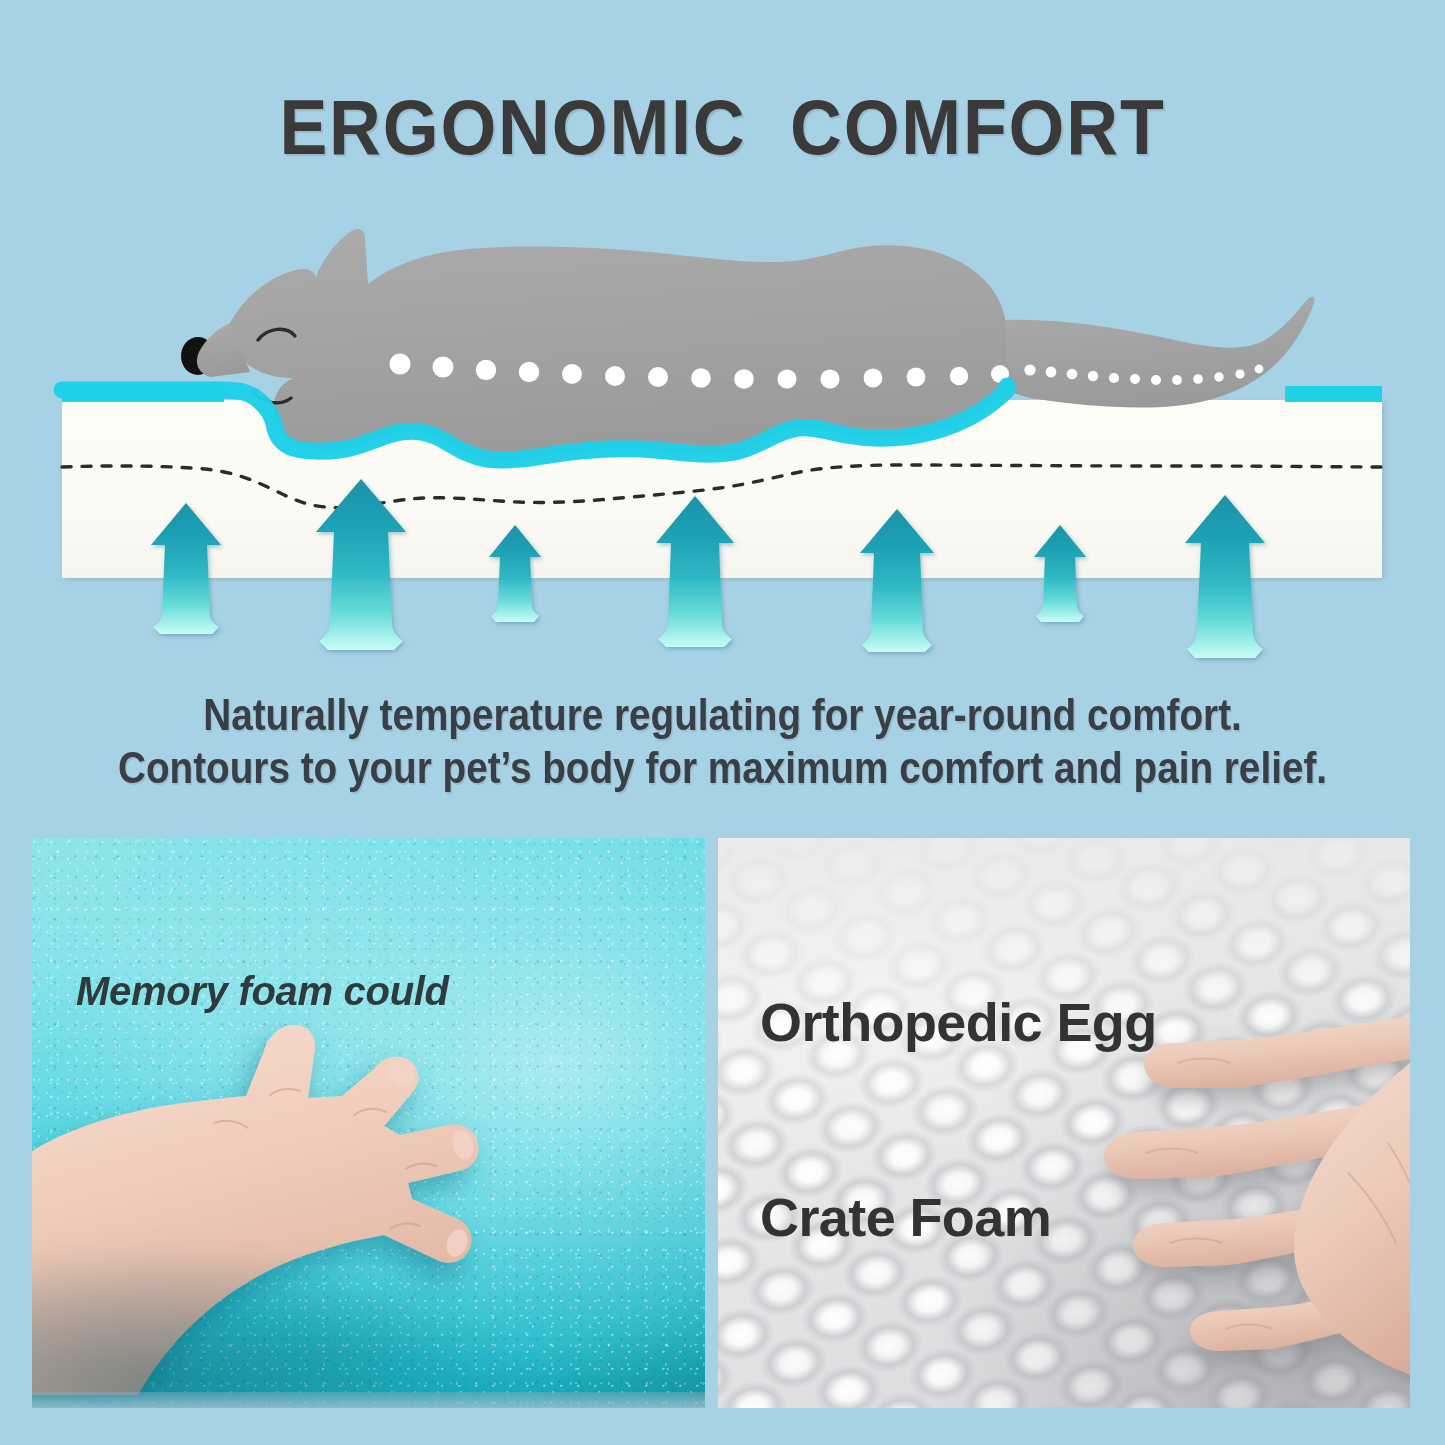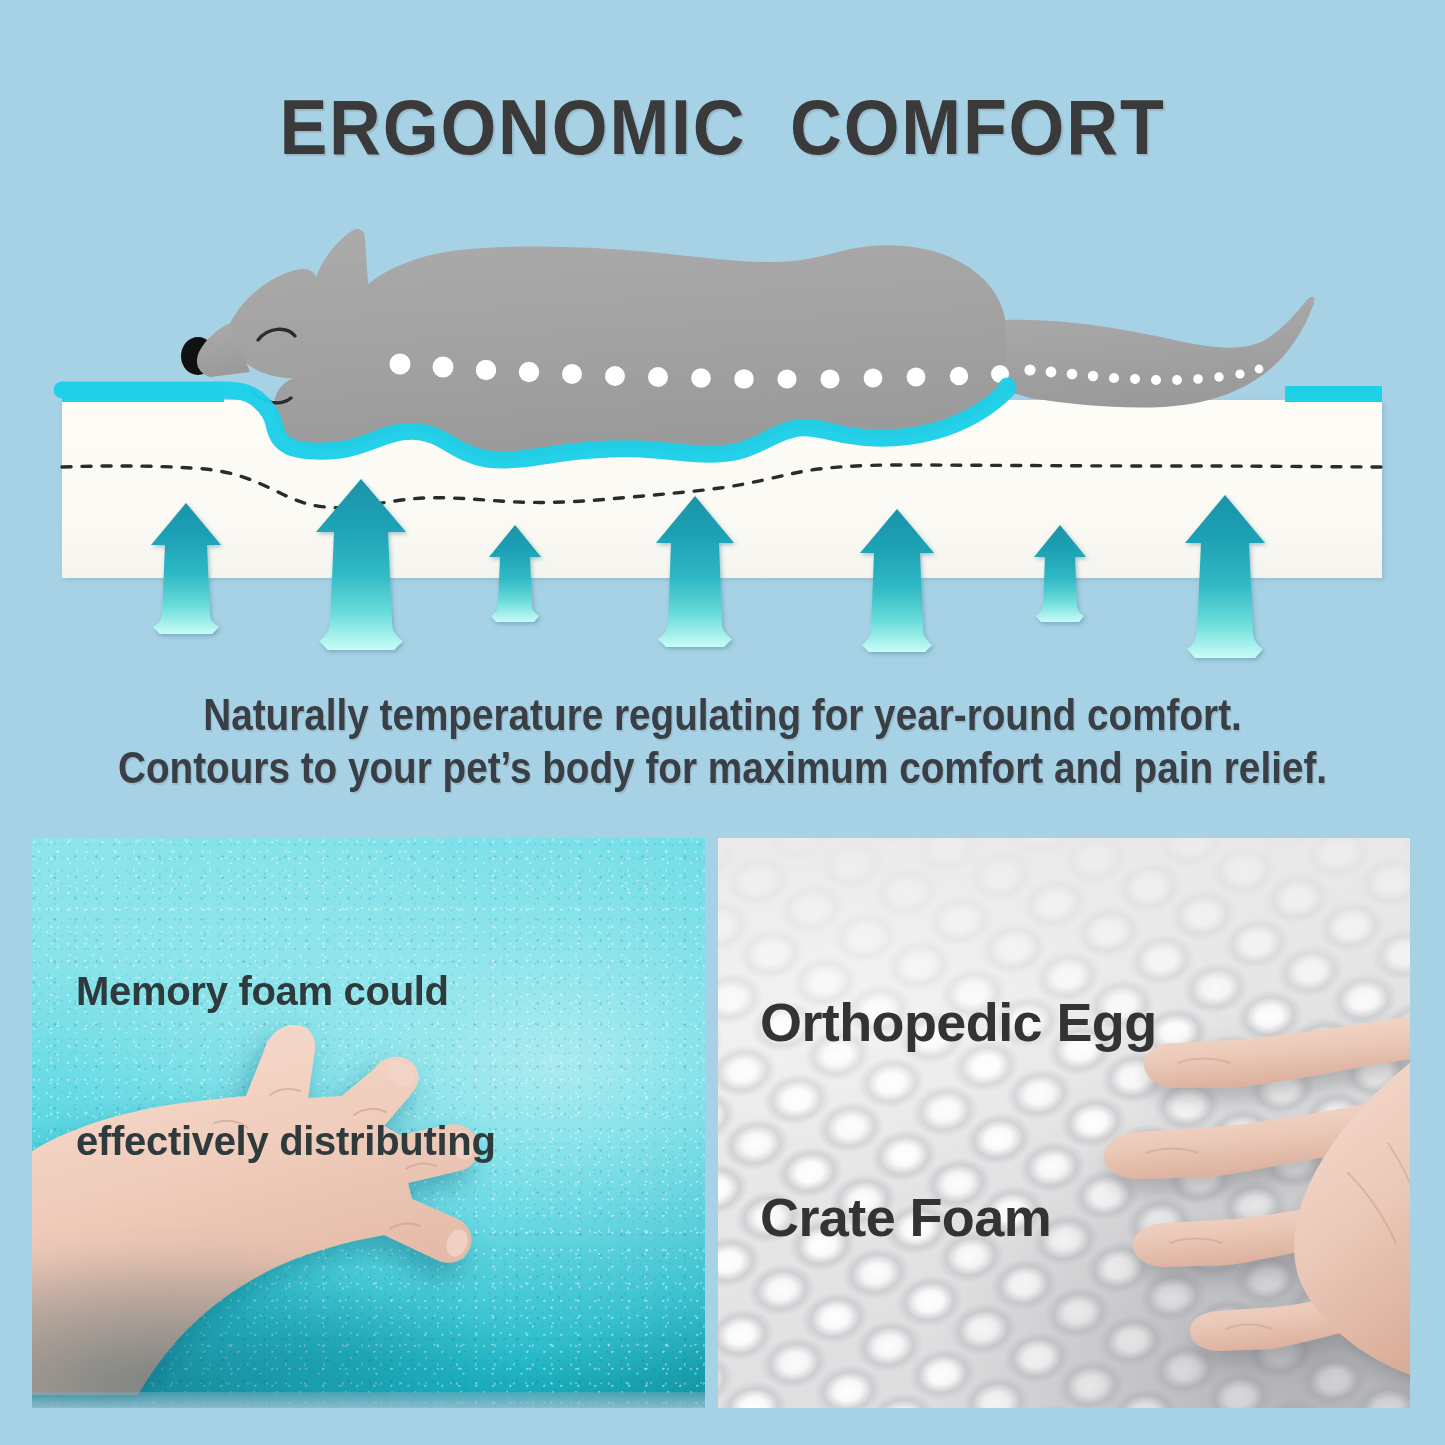--- a/index.html
+++ b/index.html
@@ -65,20 +65,21 @@
   .panel {
     position: absolute;
     overflow: hidden;
   }
   .panel-left {
     left: 32px;
     top: 838px;
     width: 673px;
     height: 570px;
     background: #bef264;
+    font-style: italic;
   }
   .panel-right {
     left: 718px;
     top: 838px;
     width: 692px;
     height: 570px;
     background: #e9e9ea;
   }
   .panel-caption {
     position: absolute;
@@ -433,21 +434,20 @@
           <ellipse cx="455" cy="240" rx="14" ry="10" transform="rotate(110 455 240)"></ellipse>
         </g>
       </g>
     </svg>
 
     <div class="foam-gel-shadow"></div>
     <div class="foam-gel-edge"></div>
 
     <div class="panel-caption caption-left">
       <div>Memory foam could</div>
-      <div>effectively distributing</div>
     </div>
   </div>
 
   <div class="panel panel-right">
     <div class="foam-egg"></div>
     <div class="foam-egg-bumps"></div>
     <div class="foam-egg-shade"></div>
 
     <svg style="position:absolute; left:130px; top:155px;" width="640" height="430" viewBox="0 0 640 430" xmlns="http://www.w3.org/2000/svg">
       <defs>

